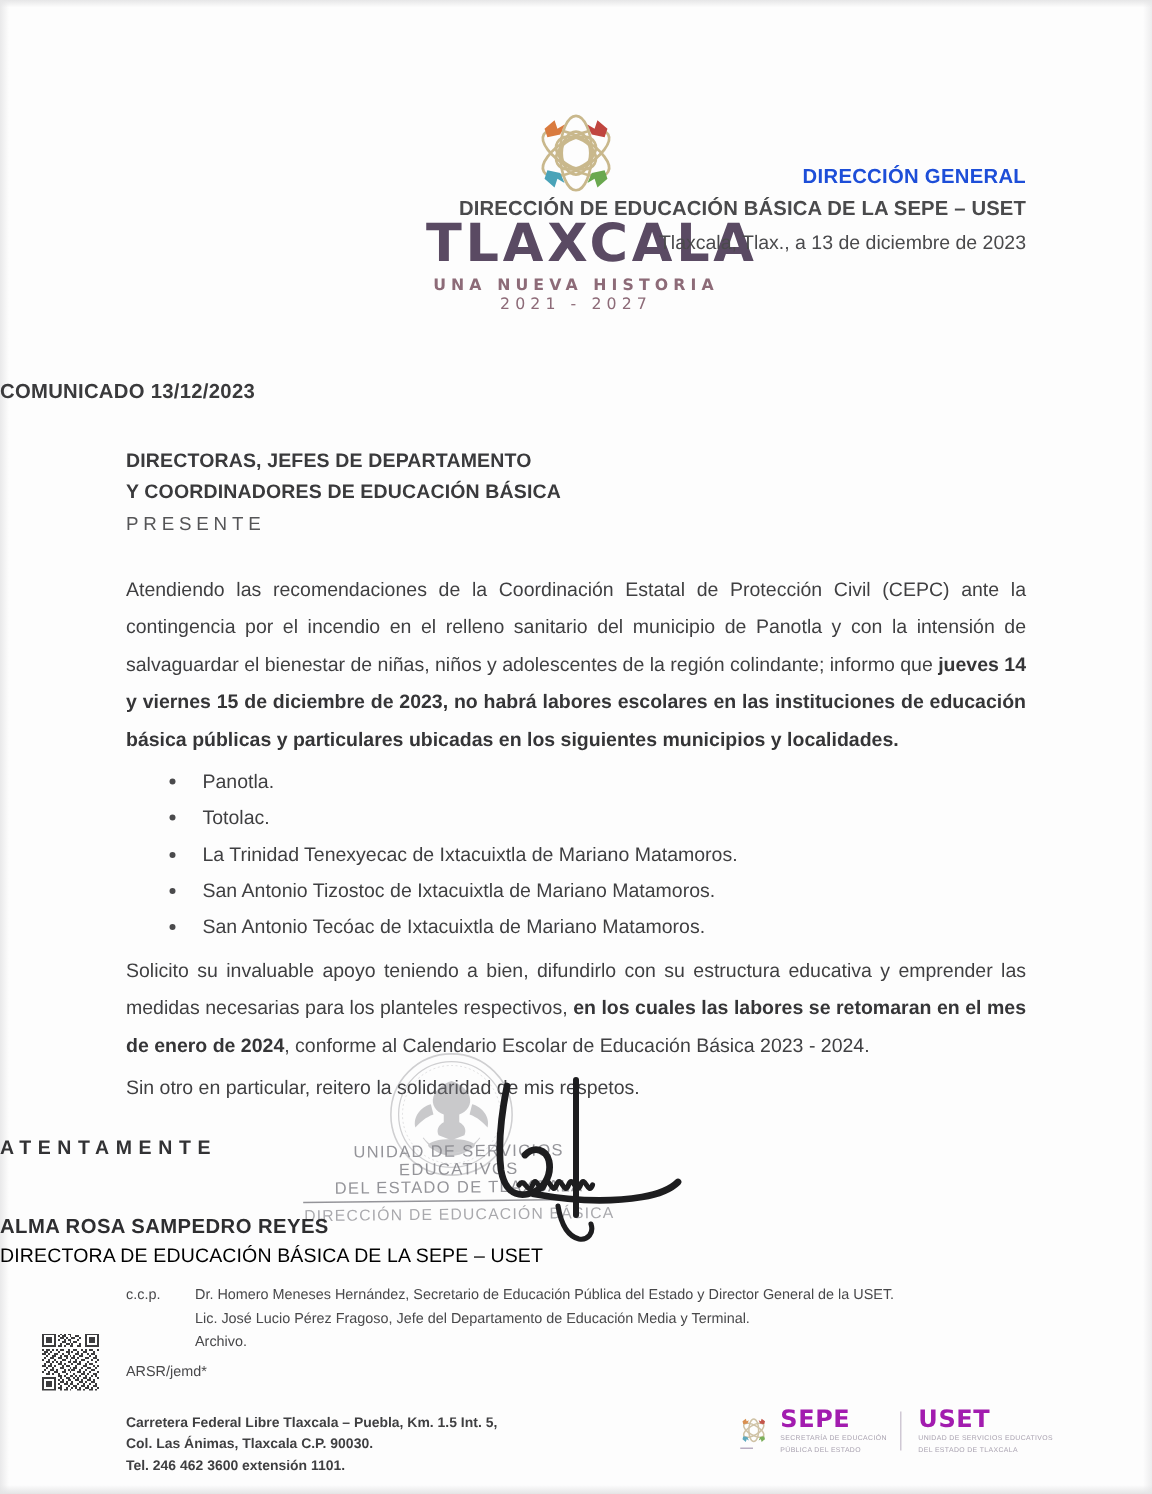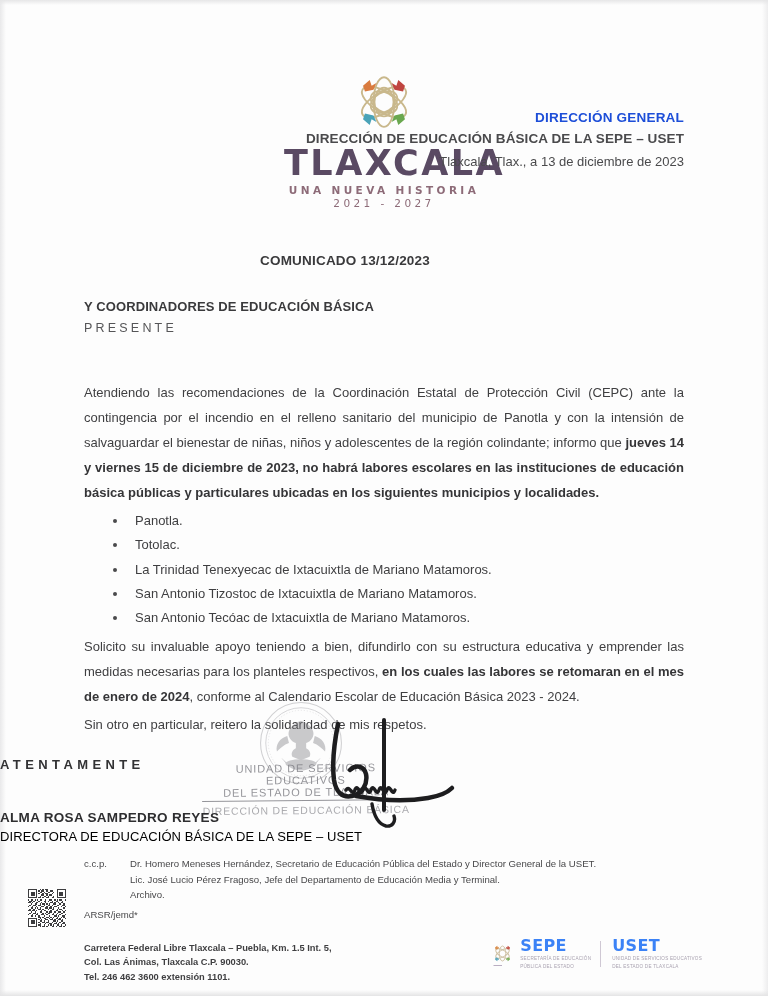--- a/index.html
+++ b/index.html
@@ -71,21 +71,21 @@
   }
   .hr-line1 { font-size: 13.5px; font-weight: bold; letter-spacing: .2px; color:#1d4ed8; }
   .hr-line2 { font-size: 13.5px; font-weight: bold; letter-spacing: .1px; color:#4a4a4c; margin-top: 6px;}
   .hr-line3 { font-size: 13px; color:#4a4a4c; margin-top: 8px; }
 
   
   .comunicado {
     position: absolute;
     left: 0; top: 253px;
     width: 100%;
-    text-align: center;
+    text-align: left;
     padding-right: 78px;
     font-size: 13.5px;
     font-weight: bold;
     letter-spacing: .2px;
   }
 
   .addressee {
     position: absolute;
     left: 84px; top: 296px;
     font-size: 13px;
@@ -220,21 +220,21 @@
   }
   .footer-logos {
     position: absolute;
     right: 66px; top: 938px;
     display: flex;
     align-items: center;
     gap: 9px;
   }
   .logo-sepe { display:flex; align-items:center; gap:5px; }
   .mini-mark { width: 25px; height: 25px; }
-  .logo-word { font-size: 16px; font-weight: bold; letter-spacing: .4px; color: #3b82f6; line-height: 1; font-family:"DejaVu Sans",sans-serif; }
+  .logo-word { font-size: 16px; font-weight: bold; letter-spacing: .4px; color: #a21caf; line-height: 1; font-family:"DejaVu Sans",sans-serif; }
   .logo-sub { font-size: 4.6px; letter-spacing: .25px; color: #a9a2b0; line-height: 1.35; margin-top: 2px; text-transform: uppercase; }
   .logo-div { width: 1px; height: 26px; background: #cfc8d4; }
   .logo-uset { padding-left: 2px; }
 </style>
 </head>
 <body>
 
 <div class="page">
   <div class="scan-edge-l"></div>
   <div class="scan-edge-r"></div>
@@ -269,20 +269,21 @@
 
   <div class="header-right">
     <div class="hr-line1">DIRECCIÓN GENERAL</div>
     <div class="hr-line2">DIRECCIÓN DE EDUCACIÓN BÁSICA DE LA SEPE – USET</div>
     <div class="hr-line3">Tlaxcala, Tlax., a 13 de diciembre de 2023</div>
   </div>
 
   <div class="comunicado">COMUNICADO 13/12/2023</div>
 
   <div class="addressee">
+    <div>DIRECTORAS, JEFES DE DEPARTAMENTO</div>
     <div>Y COORDINADORES DE EDUCACIÓN BÁSICA</div>
     <div class="presente">PRESENTE</div>
   </div>
 
   <div class="para" id="para1">
     <span>Atendiendo las recomendaciones de la Coordinación Estatal de Protección Civil (CEPC) ante la contingencia por el incendio en el relleno sanitario del municipio de Panotla y con la intensión de salvaguardar el bienestar de niñas, niños y adolescentes de la región colindante; informo que </span><b>jueves 14 y viernes 15 de diciembre de 2023, no habrá labores escolares en las instituciones de educación básica públicas y particulares ubicadas en los siguientes municipios y localidades.</b>
   </div>
 
   <ul class="muni-list">
     <li>Panotla.</li>

